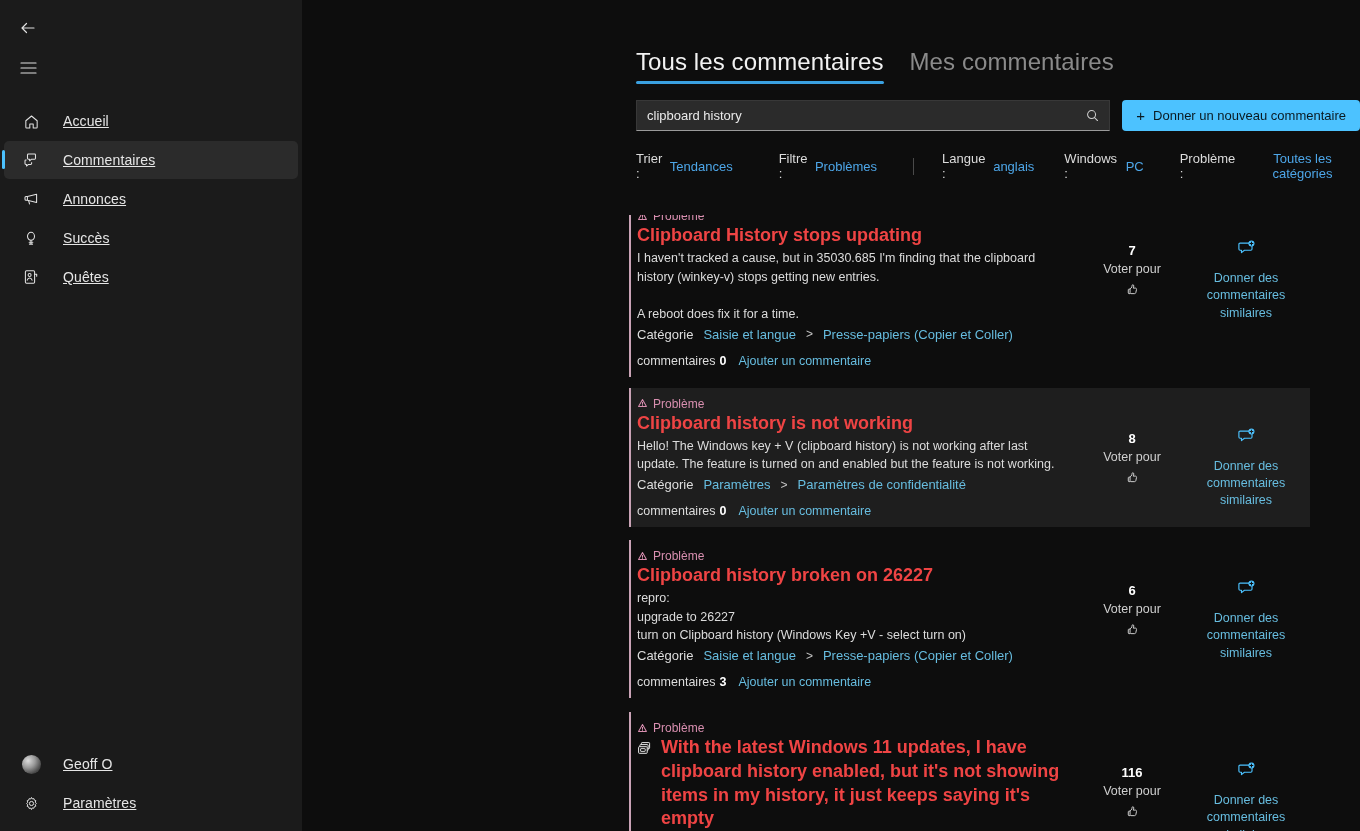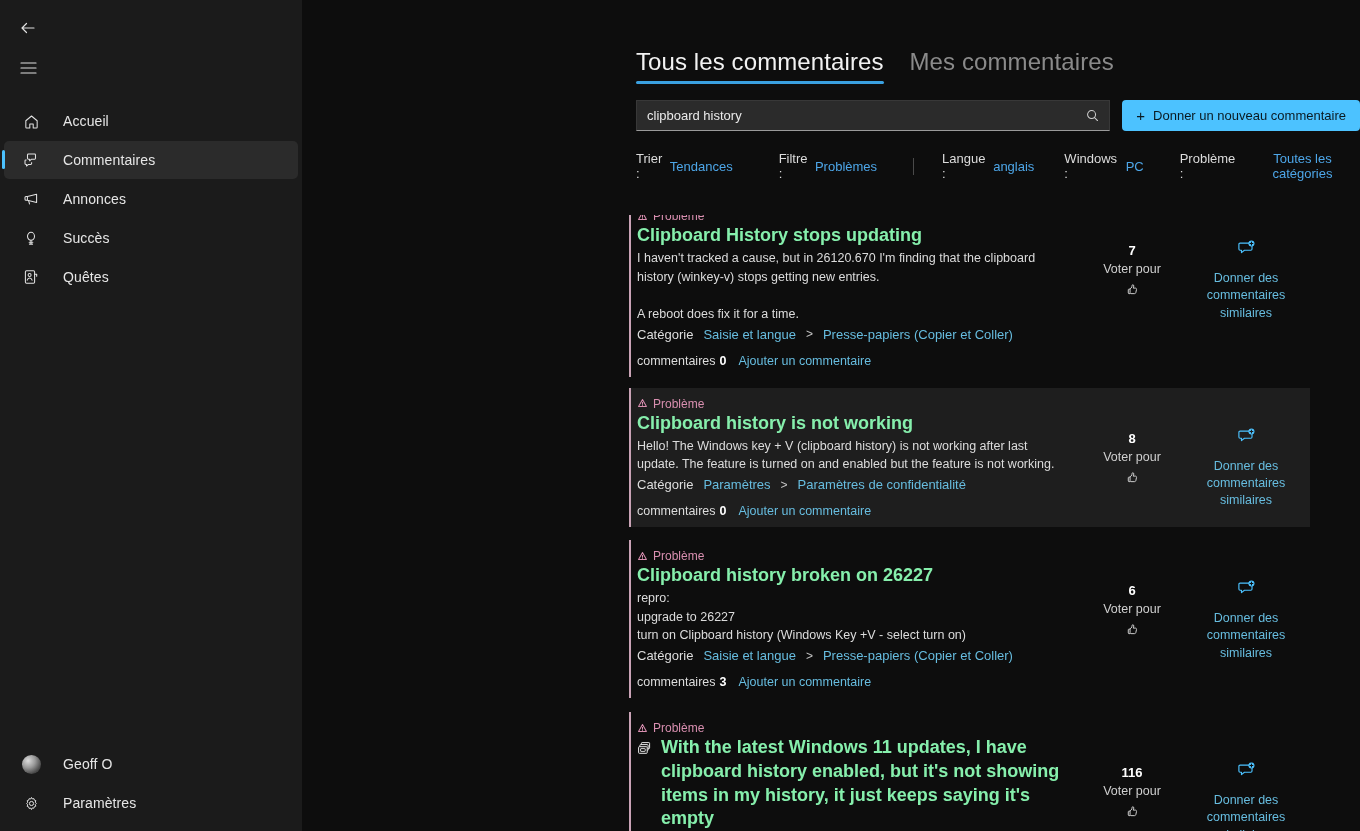--- a/index.html
+++ b/index.html
@@ -46,21 +46,21 @@
     width: 3px; height: 19px;
     background: #4cc2ff;
     border-radius: 2px;
   }
   .nav-ico {
     width: 20px; height: 20px;
     display: flex; align-items: center; justify-content: center;
     margin-right: 22px;
     flex: 0 0 20px;
   }
-  .nav-label { font-size: 14px; letter-spacing: .1px; }
+  .nav-label { font-size: 14px; letter-spacing: .1px; text-decoration: underline; }
 
   .side-bottom {
     margin-top: auto;
     padding-bottom: 8px;
   }
   .avatar {
     width: 19px; height: 19px; border-radius: 50%;
     background: radial-gradient(circle at 32% 30%, #dcdcdc 0%, #9a9a9a 38%, #4a4a4a 72%, #2c2c2c 100%);
     flex: 0 0 19px;
   }
@@ -168,21 +168,21 @@
     background: #c9a3b6;
   }
   .card-body { flex: 1 1 auto; padding-left: 8px; min-width: 0; padding-right: 18px; }
   .badge {
     display: flex; align-items: center; gap: 5px;
     color: #d98fb0; font-size: 12px;
     margin-bottom: 1px;
   }
   .badge-ico { width: 11px; height: 11px; display: block; }
   .card-title {
-    font-size: 18px; color: #86efac; font-weight: 600;
+    font-size: 18px; color: #ef4444; font-weight: 600;
     line-height: 1.32;
     margin-bottom: 1px;
     display: flex; align-items: flex-start; gap: 8px;
   }
   .card-title .merged-ico { flex: 0 0 16px; margin-top: 4px; }
   .card-desc {
     font-size: 12.5px; color: #dcdcdc;
     line-height: 1.5;
     white-space: pre-wrap;
     margin-bottom: 2px;
@@ -370,21 +370,21 @@
         <div class="badge">
           <svg class="badge-ico" viewBox="0 0 12 12" fill="none">
             <path d="M6 1.6l4.3 7.6H1.7L6 1.6z" stroke="#d98fb0" stroke-width="1.1" stroke-linejoin="round"></path>
             <path d="M6 4.6v2.1M6 8.1v.1" stroke="#d98fb0" stroke-width="1.1" stroke-linecap="round"></path>
           </svg>
           <span>Problème</span>
         </div>
         <div class="card-title">
           <span>Clipboard History stops updating</span>
         </div>
-        <div class="card-desc">I haven't tracked a cause, but in 26120.670 I'm finding that the clipboard history (winkey-v) stops getting new entries.
+        <div class="card-desc">I haven't tracked a cause, but in 35030.685 I'm finding that the clipboard history (winkey-v) stops getting new entries.
 
 A reboot does fix it for a time.</div>
         <div class="cat-row">
           <span class="cat-lbl">Catégorie</span>
           <a>Saisie et langue</a>
           <span class="chev">&gt;</span>
           <a>Presse-papiers (Copier et Coller)</a>
         </div>
         <div class="cmt-row">
           <span><span>commentaires</span><b>0</b></span>

